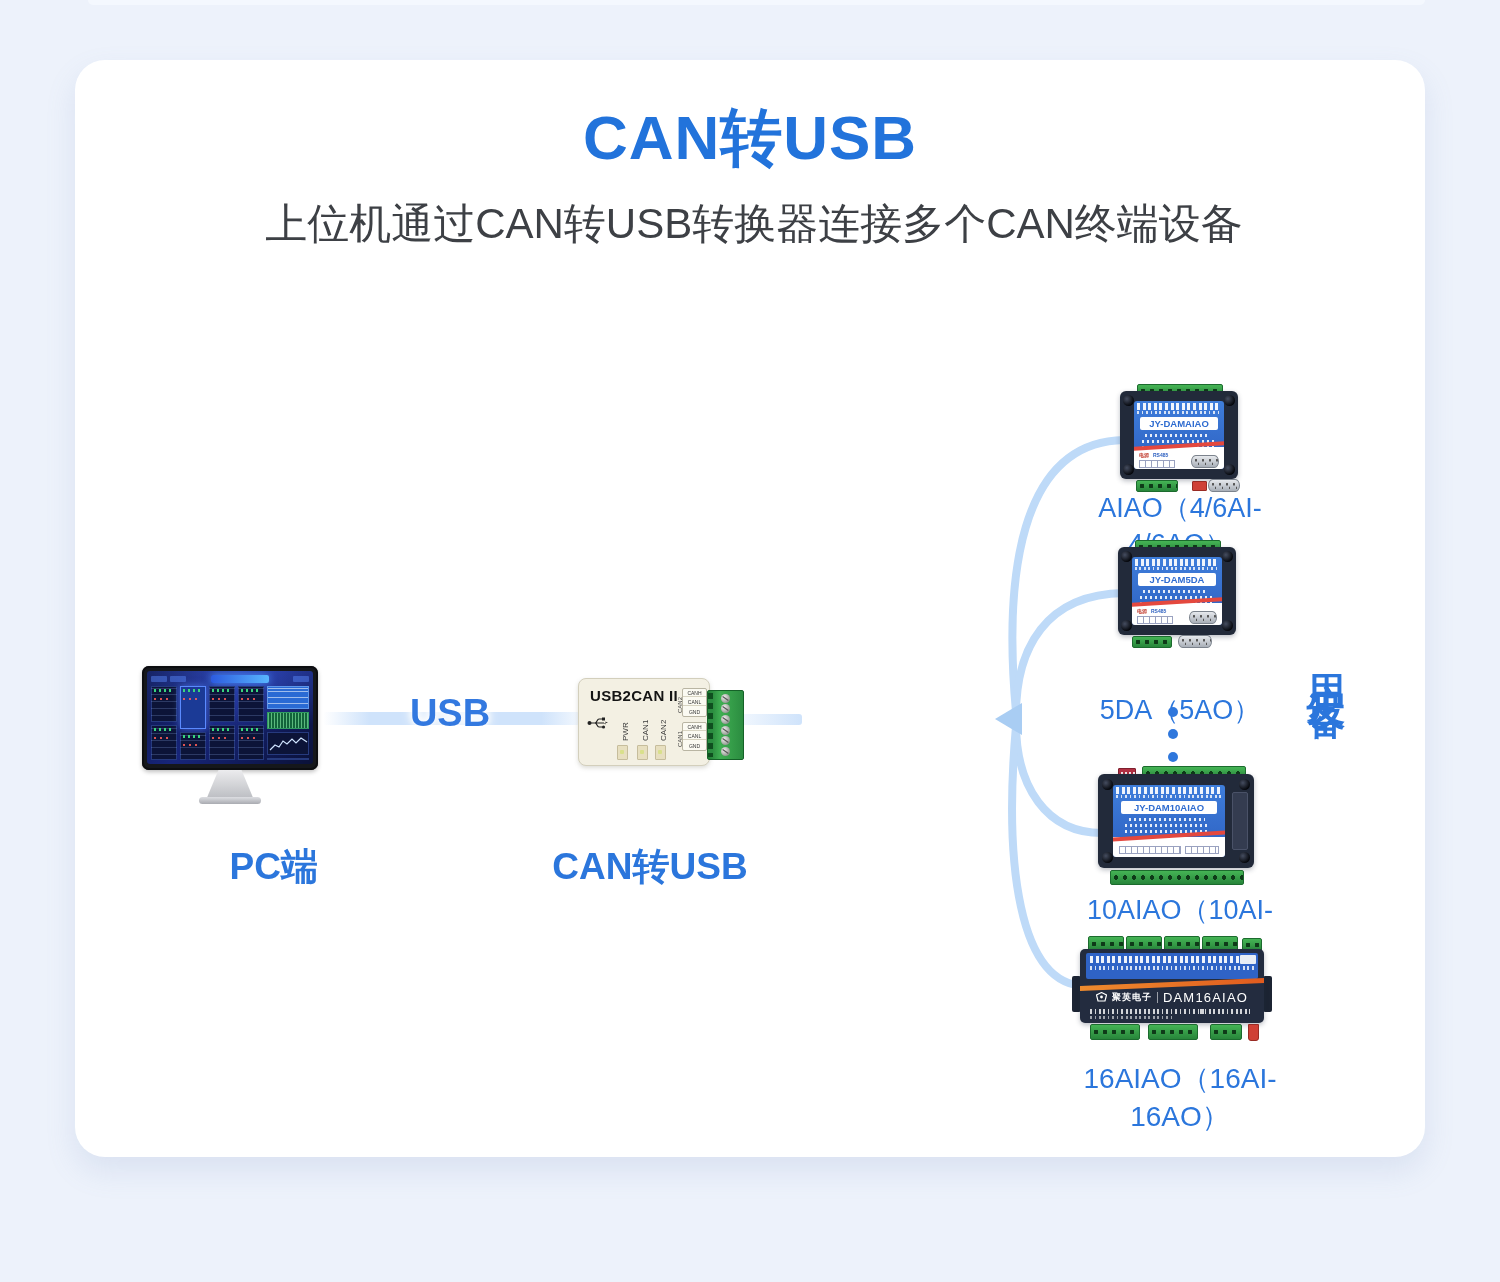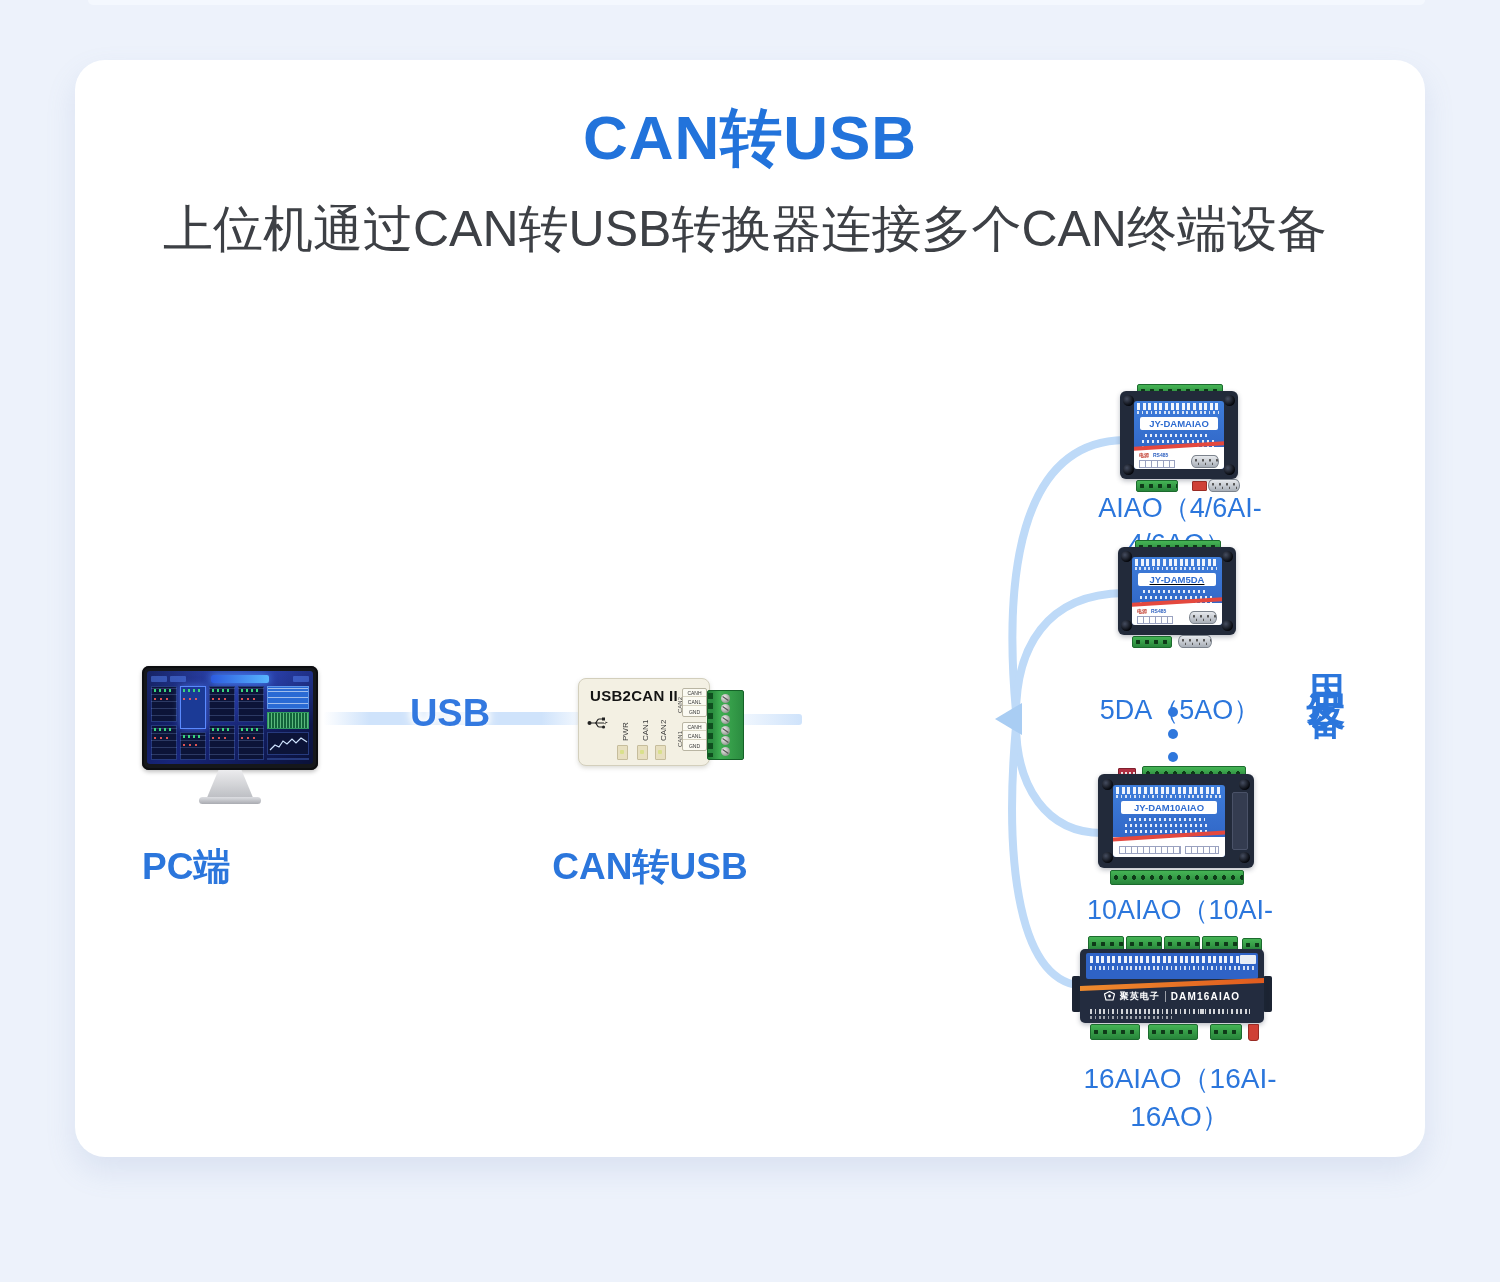--- a/index.html
+++ b/index.html
@@ -6,21 +6,21 @@
   body{font-family:"Liberation Sans","DejaVu Sans",sans-serif;}
   .stage{position:relative;width:1500px;height:1282px;background:#edf2fb;overflow:hidden;}
   .abs{position:absolute;}
 
   .top-strip{left:88px;top:0;width:1337px;height:5px;background:#f4f8fe;border-radius:0 0 14px 14px;}
   .card{left:75px;top:60px;width:1350px;height:1097px;background:#ffffff;border-radius:30px;
         box-shadow:0 14px 30px rgba(120,145,190,.16);}
 
   .title{left:75px;top:96px;width:1350px;text-align:center;font-size:62px;font-weight:800;
          color:#2273db;letter-spacing:1px;}
-  .sub{left:70px;width:1350px;text-align:center;font-size:50px;font-weight:500;color:#3d4045;}
+  .sub{left:79px;width:1350px;text-align:center;font-size:42px;font-weight:500;color:#3d4045;}
   .sub1{top:196px;} .sub2{top:270px;}
 
   
   .fan{left:0;top:0;width:1500px;height:1282px;pointer-events:none;}
   .band{background:linear-gradient(90deg,rgba(207,227,251,0),#cfe3fb 18%,#cfe3fb 85%,rgba(207,227,251,.25));
         border-radius:3px;}
   .usb-band{left:323px;top:712px;width:257px;height:13px;}
   .can-band{left:742px;top:714px;width:60px;height:11px;background:linear-gradient(90deg,rgba(207,227,251,.3),#cfe3fb);}
   .link-label{font-size:38px;font-weight:700;color:#3379e0;text-align:center;
               text-shadow:0 0 6px #fff,0 0 10px #fff,0 0 14px #fff;}
@@ -56,21 +56,21 @@
       background-image:repeating-linear-gradient(90deg,rgba(150,255,180,.55) 0 1px,transparent 1px 3px);}
   .ds-chart{position:relative;height:22px;background:#0c1438;border:1px solid rgba(90,130,255,.35);}
   .ds-rows{flex:1;background:#0c1438;border:1px solid rgba(90,130,255,.35);
       background-image:repeating-linear-gradient(180deg,rgba(255,90,80,.6) 0 1px,transparent 1px 5px);
       background-position:0 3px;}
   .mon-neck{left:206px;top:770px;width:48px;height:30px;
       background:linear-gradient(180deg,#ececee,#b9bbc0);
       clip-path:polygon(26% 0,74% 0,100% 100%,0 100%);}
   .mon-base{left:199px;top:797px;width:62px;height:7px;border-radius:4px;
       background:linear-gradient(180deg,#dddee2,#a9abb1);}
-  .pc-caption{left:142px;top:842px;width:176px;text-align:left;font-size:37px;font-weight:600;color:#2b76dc;}
+  .pc-caption{left:142px;top:842px;width:176px;text-align:right;font-size:37px;font-weight:600;color:#2b76dc;}
 
   
   .conv{left:578px;top:676px;width:168px;height:92px;}
   .conv-body{position:absolute;left:0;top:2px;width:130px;height:86px;background:#f3f0e3;
       border:1px solid #d3cfbc;border-radius:8px;box-shadow:0 2px 4px rgba(120,120,100,.25);}
   .conv-model{position:absolute;left:11px;top:8px;width:112px;font-size:15px;font-weight:700;color:#141414;letter-spacing:.3px;}
   .usb-icon{position:absolute;left:8px;top:36px;}
   .led-label{position:absolute;font-size:8px;color:#3a3a3a;transform:rotate(-90deg);transform-origin:0 0;white-space:nowrap;}
   .led-win{position:absolute;width:9px;height:13px;background:#e7dfbf;border:1px solid #c6bd9c;border-radius:1px;}
   .led-win::after{content:"";position:absolute;left:2px;top:4px;width:4px;height:4px;background:#d9e08b;border-radius:1px;}
@@ -122,21 +122,21 @@
       background-image:repeating-linear-gradient(90deg,#f3e6e6 0 2px,transparent 2px 4px);background-position:2px 3px;background-size:100% 4px;background-repeat:no-repeat;}
   .slot{position:absolute;background:#343c50;border:1px solid #4a5268;border-radius:2px;}
 
   
   .ear{position:absolute;background:#1c2433;border-radius:2px;}
   .body16{position:absolute;background:#232c3f;border-radius:5px;box-shadow:0 2px 5px rgba(30,40,60,.3);overflow:hidden;}
   .blue16{position:absolute;background:#2f63c6;border-radius:2px;}
   .orange16{position:absolute;height:5px;background:linear-gradient(90deg,#ef8c2e,#e05a1e);transform:rotate(-2.5deg);}
   .logo-row{position:absolute;left:0;right:0;display:flex;align-items:center;justify-content:center;gap:5px;}
   .brand16{font-size:9px;font-weight:700;color:#fff;letter-spacing:1px;}
-  .model16{font-size:10px;font-weight:700;color:#fff;letter-spacing:1.2px;}
+  .model16{font-size:13px;font-weight:400;color:#fff;letter-spacing:1.2px;}
   .logo-div{width:1px;height:11px;background:rgba(255,255,255,.55);}
   .whitebox16{position:absolute;background:#e8edf5;border-radius:1px;}
 
   .side-label{left:1300px;top:644px;height:210px;writing-mode:vertical-rl;letter-spacing:9px;
       font-size:38px;font-weight:600;color:#2b76dc;}
 </style>
 </head>
 <body>
 
 <div class="stage">
@@ -273,21 +273,21 @@
   </div>
   <div class="dev-caption" style="left:1050px;top:490px;width:260px;">AIAO（4/6AI-4/6AO）</div>
 
   <div class="dev" style="left:1118px;top:540px;width:118px;height:106px;">
     <div class="gterm" style="left:17px;top:0;width:84px;height:12px;"></div>
     <div class="frame" style="left:0;top:7px;width:118px;height:88px;">
       <span class="screw" style="left:3px;top:4px;"></span>
         <span class="screw" style="right:3px;top:4px;"></span>
       <span class="screw" style="left:3px;bottom:4px;"></span>
         <span class="screw" style="right:3px;bottom:4px;"></span>
-      <div class="face" style="left:14px;top:10px;right:14px;bottom:10px;text-decoration:underline;">
+      <div class="face" style="left:14px;top:10px;right:14px;bottom:10px;">
         <div class="tick" style="height:7px;margin:2px 3px 0;"></div>
         <div class="tick2" style="height:3px;margin:1px 3px 0;"></div>
         <div class="model-band" style="margin:3px 6px 0;">JY-DAM5DA</div>
         <div class="legend" style="margin:4px 12% 0;width:72%;"></div>
         <div class="legend" style="margin:3px 9% 0;width:80%;"></div>
         <div class="legend" style="margin:3px 9% 0;width:80%;"></div>
         <div class="wstrip" style="height:22px;">
           <div class="swoosh"></div>
           <div style="position:absolute;left:5px;top:5px;display:flex;gap:4px;">
             <span class="micro micro-red">电源</span>

